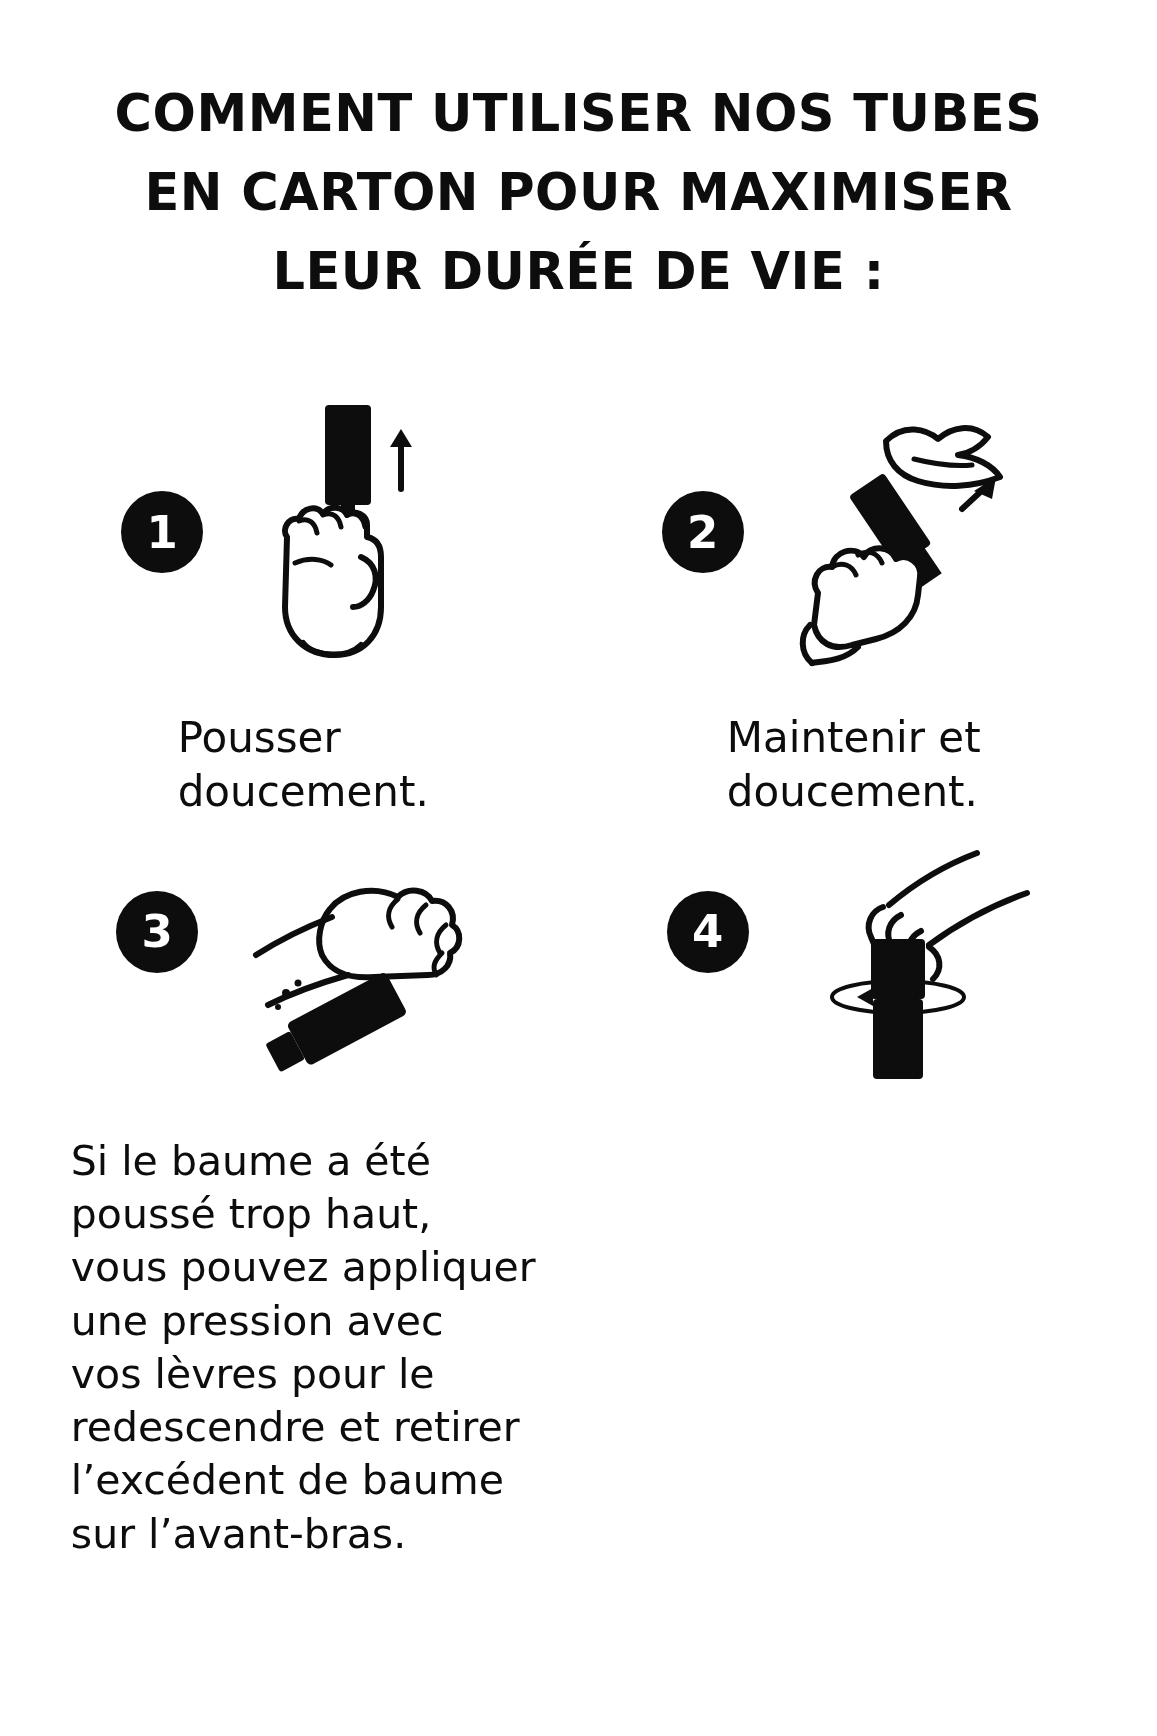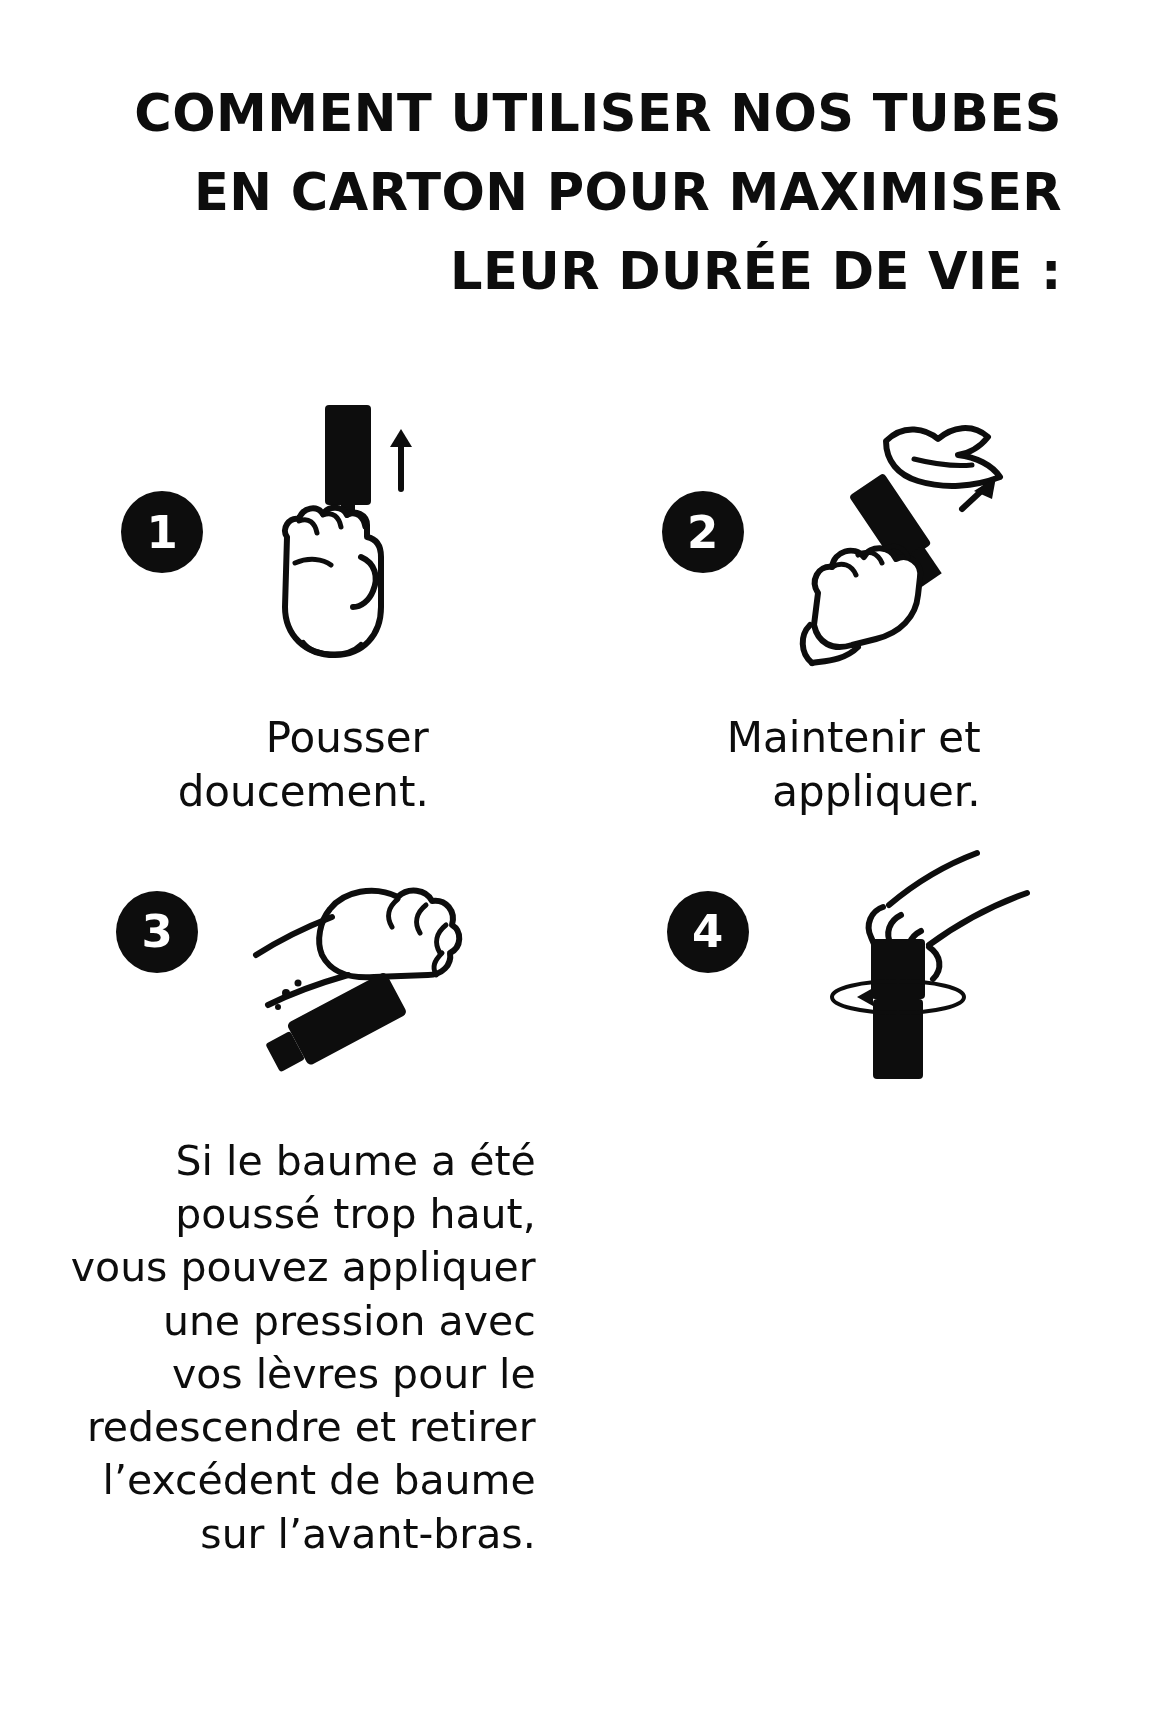--- a/index.html
+++ b/index.html
@@ -18,21 +18,21 @@
     width: 1157px;
     height: 1736px;
     position: relative;
     box-sizing: border-box;
     padding: 0;
     background: #ffffff;
   }
 
   
   .title {
-    text-align: right;
+    text-align: center;
     font-family: "DejaVu Sans", sans-serif;
     font-weight: 700;
     font-size: 51px;
     line-height: 1.55;
     letter-spacing: 0.5px;
     color: #0d0d0d;
     padding: 74px 95px 0 95px;
     box-sizing: border-box;
     white-space: pre-line;
   }
@@ -78,21 +78,21 @@
   }
   .badge-row1 { margin-top: 94px; }
   .badge-row2 { margin-top: 44px; }
 
   .art {
     flex: 0 0 auto;
     margin-left: 22px;
   }
 
   .caption {
-    text-align: right;
+    text-align: left;
     font-size: 42px;
     line-height: 1.28;
     color: #0d0d0d;
     font-family: "DejaVu Sans", sans-serif;
     white-space: pre-line;
     margin-top: 14px;
     max-width: 500px;
   }
   .caption.small {
     font-size: 41px;
@@ -166,21 +166,21 @@
             <path d="M66 170 c10 -6 20 -2 24 8" stroke="#0d0d0d" stroke-width="5" fill="none" stroke-linecap="round"></path>
             <path d="M92 158 c10 -6 20 -2 24 8" stroke="#0d0d0d" stroke-width="5" fill="none" stroke-linecap="round"></path>
             <path d="M118 152 c10 -6 20 -2 24 8" stroke="#0d0d0d" stroke-width="5" fill="none" stroke-linecap="round"></path>
 
             <path d="M44 228 c-10 10 -10 28 2 38" stroke="#0d0d0d" stroke-width="6" fill="none" stroke-linecap="round"></path>
             <path d="M92 250 c-14 14 -34 14 -46 16" stroke="#0d0d0d" stroke-width="6" fill="none" stroke-linecap="round"></path>
           </svg>
         </div>
       </div>
       <div class="caption">Maintenir et
-appliquer.</div>
+doucement.</div>
     </div>
 
     <div class="step row2">
       <div class="step-visual">
         <div class="badge badge-row2">3</div>
         <div class="art">
           <svg width="270" height="250" viewBox="0 0 270 250" fill="none" xmlns="http://www.w3.org/2000/svg">
 
             <path d="M110 62 c14 -18 44 -24 68 -12 c10 -10 28 -8 34 4 c14 -2 24 10 20 24
                      c10 6 10 22 -2 28 c2 12 -8 22 -22 22 l-54 2 c-26 2 -44 -6 -52 -22 c-6 -14 -2 -34 8 -46 z" stroke="#0d0d0d" stroke-width="6" fill="#ffffff" stroke-linejoin="round"></path>

